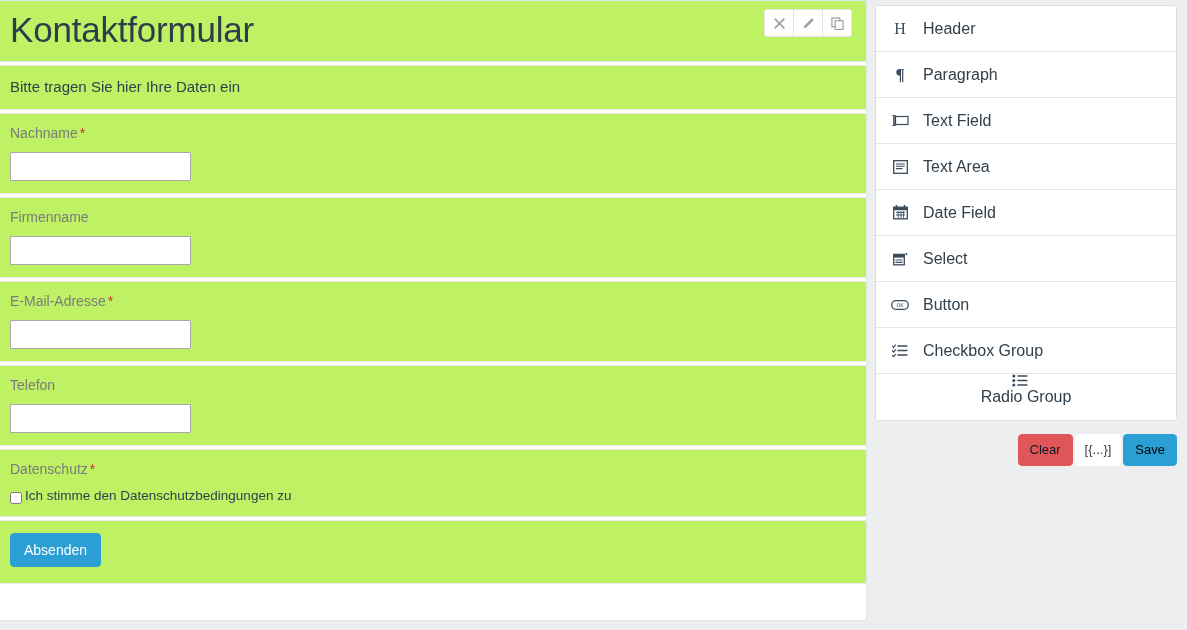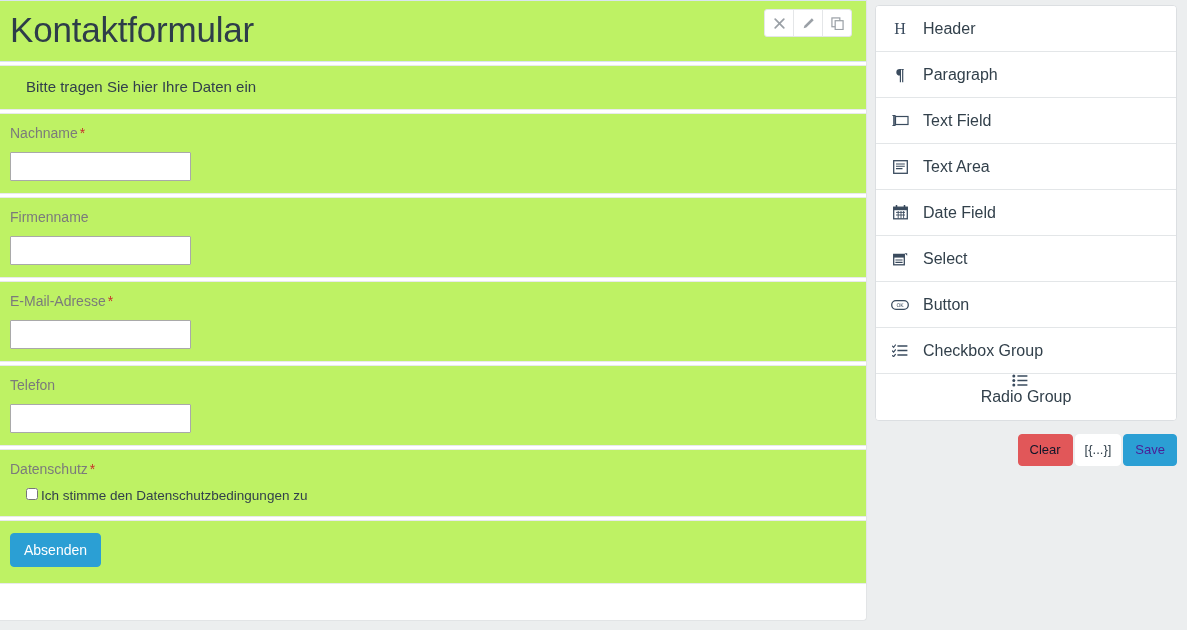--- a/index.html
+++ b/index.html
@@ -73,21 +73,21 @@
     align-items: center;
     justify-content: center;
     cursor: pointer;
     margin-left: -1px;
   }
   .tool-btn:first-child { border-radius: 3px 0 0 3px; }
   .tool-btn:last-child { border-radius: 0 3px 3px 0; }
   .tool-btn svg { display: block; }
 
   
-  .row-paragraph { padding: 11px 8px 12px 24px; }
+  .row-paragraph { padding: 11px 8px 12px 8px; }
   .form-paragraph {
     font-size: 15px;
     color: #32404b;
     line-height: 20px;
     margin: 0;
     padding-left: 2px;
   }
 
   
   .field-label {
@@ -110,22 +110,22 @@
     font-family: "Liberation Sans", sans-serif;
     font-size: 13px;
     color: #32404b;
     padding: 2px 5px;
     outline: none;
   }
 
   
   .cb-line {
     display: flex;
-    align-items: flex-start;
-    margin-left: 18px;
+    align-items: flex-end;
+    margin-left: 2px;
   }
   .cb-box {
     width: 12px; height: 12px;
     margin: 0 3px 0 0;
     border: 1px solid #767676;
     background: #fff;
     border-radius: 1px;
     flex: none;
     cursor: pointer;
   }
@@ -228,21 +228,21 @@
   }
   .act-json {
     background: #ffffff;
     border-color: #ffffff;
     color: #32404b;
     padding: 6px 9px;
   }
   .act-save {
     background: #2b9fd4;
     border-color: #2b9fd4;
-    color: #4c1d95;
+    color: #000000;
   }
 </style>
 </head>
 <body>
 
 <div class="app">
 
   <div class="form-canvas">
 
     <div class="form-row row-header">

